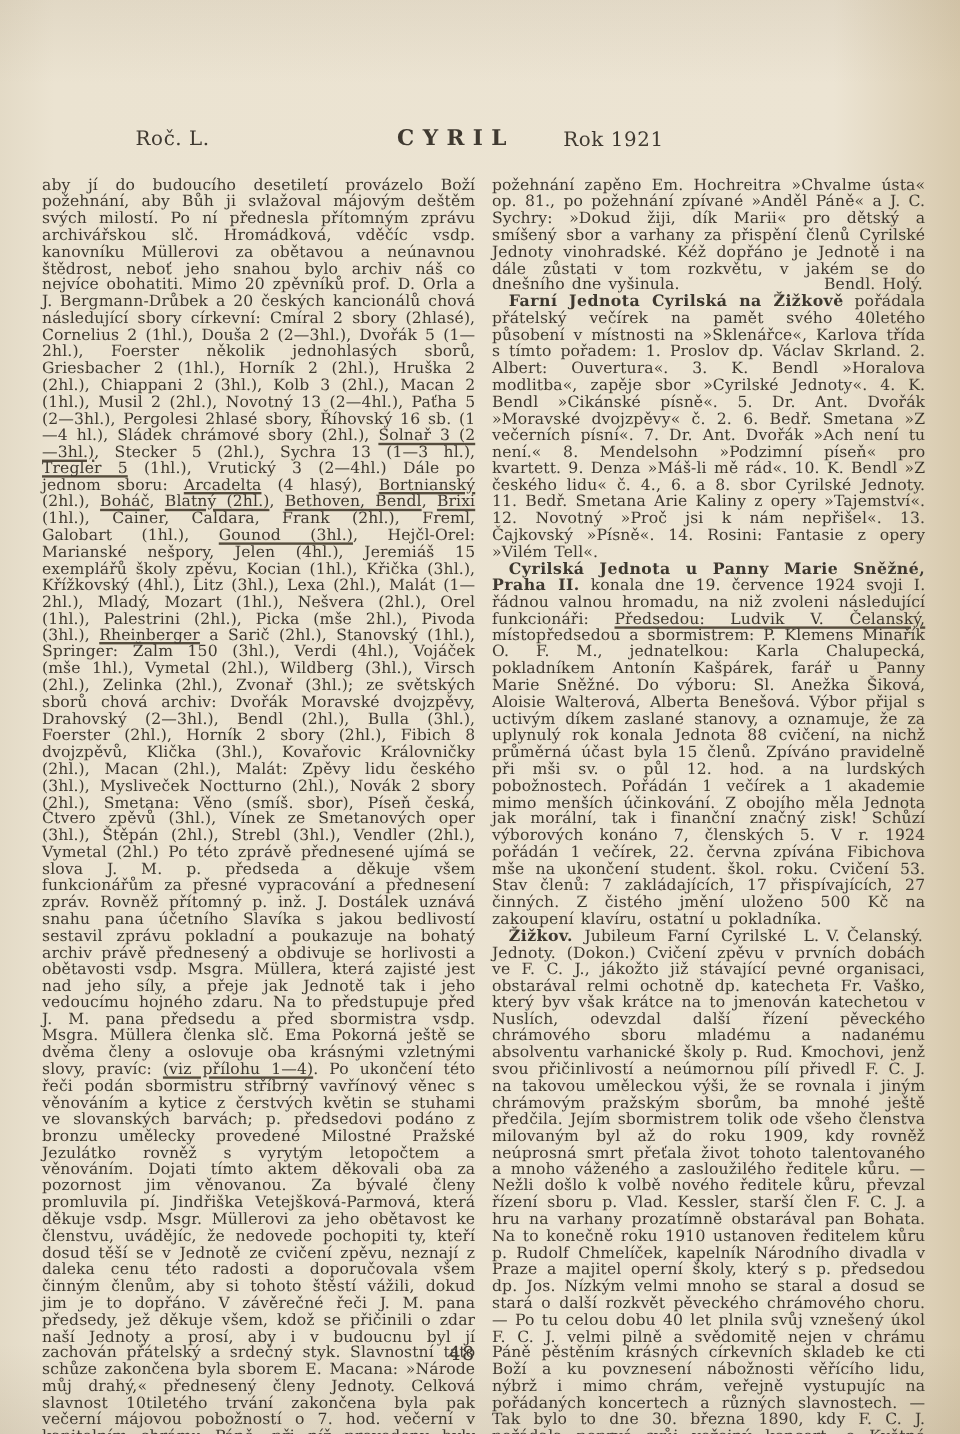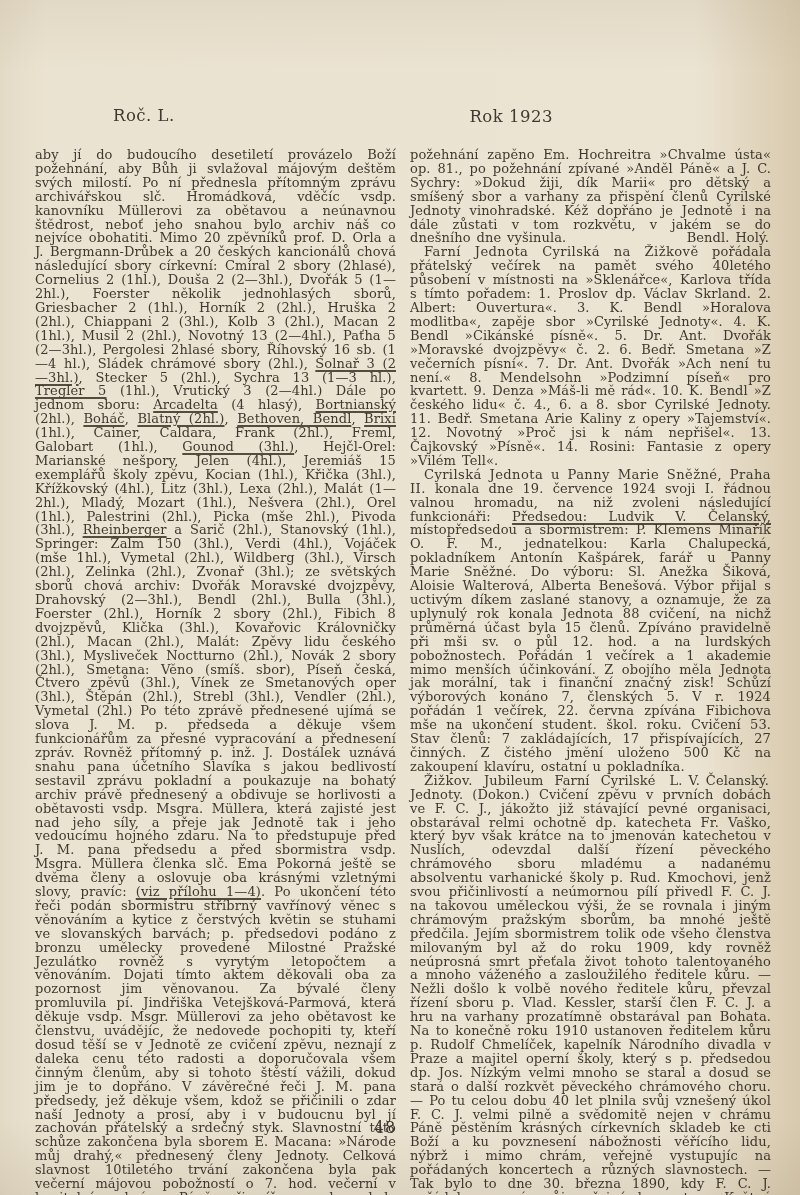--- a/index.html
+++ b/index.html
@@ -32,42 +32,43 @@
   }
   .col{
     flex:1 1 0;
     font-size:13px;line-height:13.9px;
     text-align:justify;
     letter-spacing:0.1px;word-spacing:0.13em;
     color:#3e382f;
     margin-top:40px;
   }
   .col p{margin:0;padding:0;}
-  .lead{font-weight:normal;letter-spacing:0.4px;font-size:13.1px;}
+  .lead{font-weight:bold;letter-spacing:0.4px;font-size:13.1px;}
   .indent{text-indent:14px;}
   .sig{float:right;padding-right:2px;}
   u{
     text-decoration:underline;
     text-decoration-thickness:1.5px;
     text-underline-offset:2px;
     text-decoration-color:#554c3d;
   }
   .page-number{
     position:absolute;left:0;width:770px;top:1118px;
     text-align:center;font-size:16px;letter-spacing:1px;color:#3e382f;
   }
 </style>
 </head>
 <body>
 
 <div class="page">
 
   <div class="header">
     <span class="vol">Roč. L.</span>
-    <span class="yr">Rok 1923</span>
+    <span class="jtitle">CYRIL</span>
+    <span class="yr">Rok 1921</span>
   </div>
 
   <div class="columns">
 
     <div class="col">
       <p><span>aby jí do budoucího desetiletí provázelo Boží požehnání, aby Bůh ji svlažoval májovým deštěm svých milostí. Po ní přednesla přítomným zprávu archivářskou slč. Hromádková, vděčíc vsdp. kanovníku Müllerovi za obětavou a neúnavnou štědrost, neboť jeho snahou bylo archiv náš co nejvíce obohatiti. Mimo 20 zpěvníků prof. D. Orla a J. Bergmann-Drůbek a 20 českých kancionálů chová následující sbory církevní: Cmíral 2 sbory (2hlasé), Cornelius 2 (1hl.), Douša 2 (2—3hl.), Dvořák 5 (1—2hl.), Foerster několik jednohlasých sborů, Griesbacher 2 (1hl.), Horník 2 (2hl.), Hruška 2 (2hl.), Chiappani 2 (3hl.), Kolb 3 (2hl.), Macan 2 (1hl.), Musil 2 (2hl.), Novotný 13 (2—4hl.), Paťha 5 (2—3hl.), Pergolesi 2hlasé sbory, Říhovský 16 sb. (1—4 hl.), Sládek chrámové sbory (2hl.), <u>Solnař 3 (2—3hl.)</u>, Stecker 5 (2hl.), Sychra 13 (1—3 hl.), <u>Tregler 5</u> (1hl.), Vrutický 3 (2—4hl.) Dále po jednom sboru: <u>Arcadelta</u> (4 hlasý), <u>Bortnianský</u> (2hl.), <u>Boháč</u>, <u>Blatný (2hl.)</u>, <u>Bethoven, Bendl</u>, <u>Brixi</u> (1hl.), Cainer, Caldara, Frank (2hl.), Freml, Galobart (1hl.), <u>Gounod (3hl.)</u>, Hejčl-Orel: Marianské nešpory, Jelen (4hl.), Jeremiáš 15 exemplářů školy zpěvu, Kocian (1hl.), Křička (3hl.), Křížkovský (4hl.), Litz (3hl.), Lexa (2hl.), Malát (1—2hl.), Mladý, Mozart (1hl.), Nešvera (2hl.), Orel (1hl.), Palestrini (2hl.), Picka (mše 2hl.), Pivoda (3hl.), <u>Rheinberger</u> a Sarič (2hl.), Stanovský (1hl.), Springer: Žalm 150 (3hl.), Verdi (4hl.), Vojáček (mše 1hl.), Vymetal (2hl.), Wildberg (3hl.), Virsch (2hl.), Zelinka (2hl.), Zvonař (3hl.); ze světských sborů chová archiv: Dvořák Moravské dvojzpěvy, Drahovský (2—3hl.), Bendl (2hl.), Bulla (3hl.), Foerster (2hl.), Horník 2 sbory (2hl.), Fibich 8 dvojzpěvů, Klička (3hl.), Kovařovic Královničky (2hl.), Macan (2hl.), Malát: Zpěvy lidu českého (3hl.), Mysliveček Noctturno (2hl.), Novák 2 sbory (2hl.), Smetana: Věno (smíš. sbor), Píseň česká, Čtvero zpěvů (3hl.), Vínek ze Smetanových oper (3hl.), Štěpán (2hl.), Strebl (3hl.), Vendler (2hl.), Vymetal (2hl.) Po této zprávě přednesené ujímá se slova J. M. p. předseda a děkuje všem funkcionářům za přesné vypracování a přednesení zpráv. Rovněž přítomný p. inž. J. Dostálek uznává snahu pana účetního Slavíka s jakou bedlivostí sestavil zprávu pokladní a poukazuje na bohatý archiv právě přednesený a obdivuje se horlivosti a obětavosti vsdp. Msgra. Müllera, která zajisté jest nad jeho síly, a přeje jak Jednotě tak i jeho vedoucímu hojného zdaru. Na to předstupuje před J. M. pana předsedu a před sbormistra vsdp. Msgra. Müllera členka slč. Ema Pokorná ještě se dvěma členy a oslovuje oba krásnými vzletnými slovy, pravíc: <u>(viz přílohu 1—4)</u>. Po ukončení této řeči podán sbormistru stříbrný vavřínový věnec s věnováním a kytice z čerstvých květin se stuhami ve slovanských barvách; p. předsedovi podáno z bronzu umělecky provedené Milostné Pražské Jezulátko rovněž s vyrytým letopočtem a věnováním. Dojati tímto aktem děkovali oba za pozornost jim věnovanou. Za bývalé členy promluvila pí. Jindřiška Vetejšková-Parmová, která děkuje vsdp. Msgr. Müllerovi za jeho obětavost ke členstvu, uvádějíc, že nedovede pochopiti ty, kteří dosud těší se v Jednotě ze cvičení zpěvu, neznají z daleka cenu této radosti a doporučovala všem činným členům, aby si tohoto štěstí vážili, dokud jim je to dopřáno. V závěrečné řeči J. M. pana předsedy, jež děkuje všem, kdož se přičinili o zdar naší Jednoty a prosí, aby i v budoucnu byl jí zachován přátelský a srdečný styk. Slavnostní tato schůze zakončena byla sborem E. Macana: »Národe můj drahý,« přednesený členy Jednoty. Celková slavnost 10tiletého trvání zakončena byla pak večerní májovou pobožností o 7. hod. večerní v kapitolním chrámu Páně, při níž provedeny byly »Marianské nešpory« od Hejčl-Orel; při sv.</span></p>
     </div>
 
     <div class="col">
       <p><span>požehnání zapěno Em. Hochreitra »Chvalme ústa« op. 81., po požehnání zpívané »Anděl Páně« a J. C. Sychry: »Dokud žiji, dík Marii« pro dětský a smíšený sbor a varhany za přispění členů Cyrilské Jednoty vinohradské. Kéž dopřáno je Jednotě i na dále zůstati v tom rozkvětu, v jakém se do dnešního dne vyšinula.</span><span class="sig">Bendl. Holý.</span></p>

